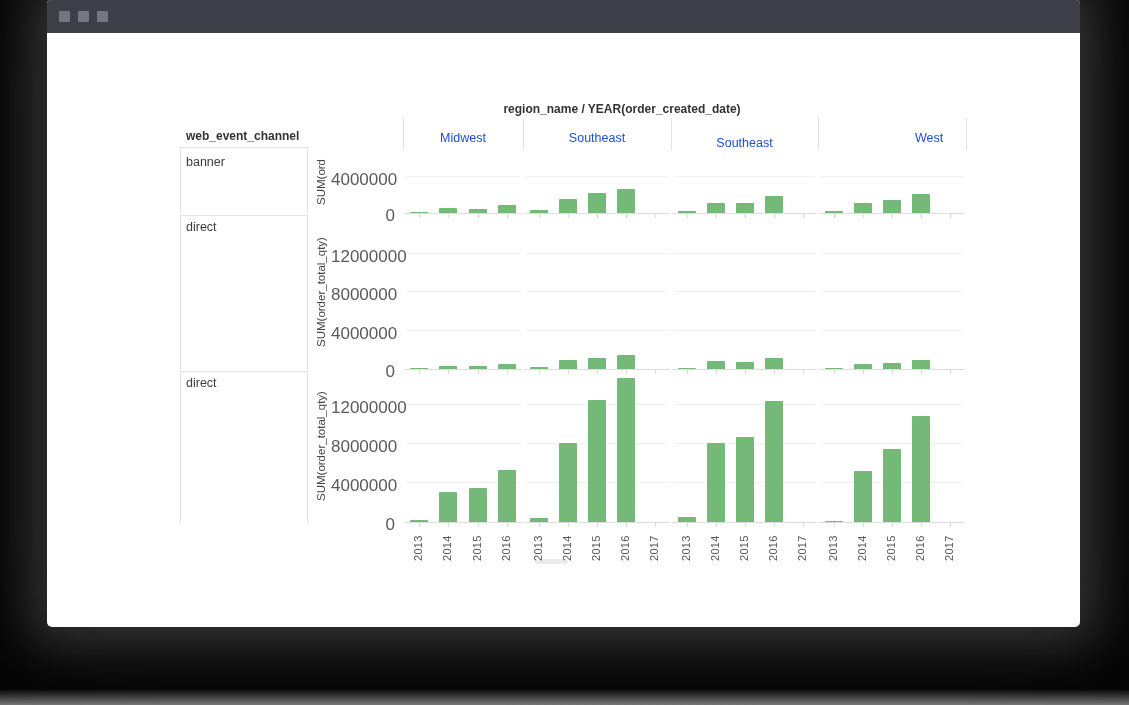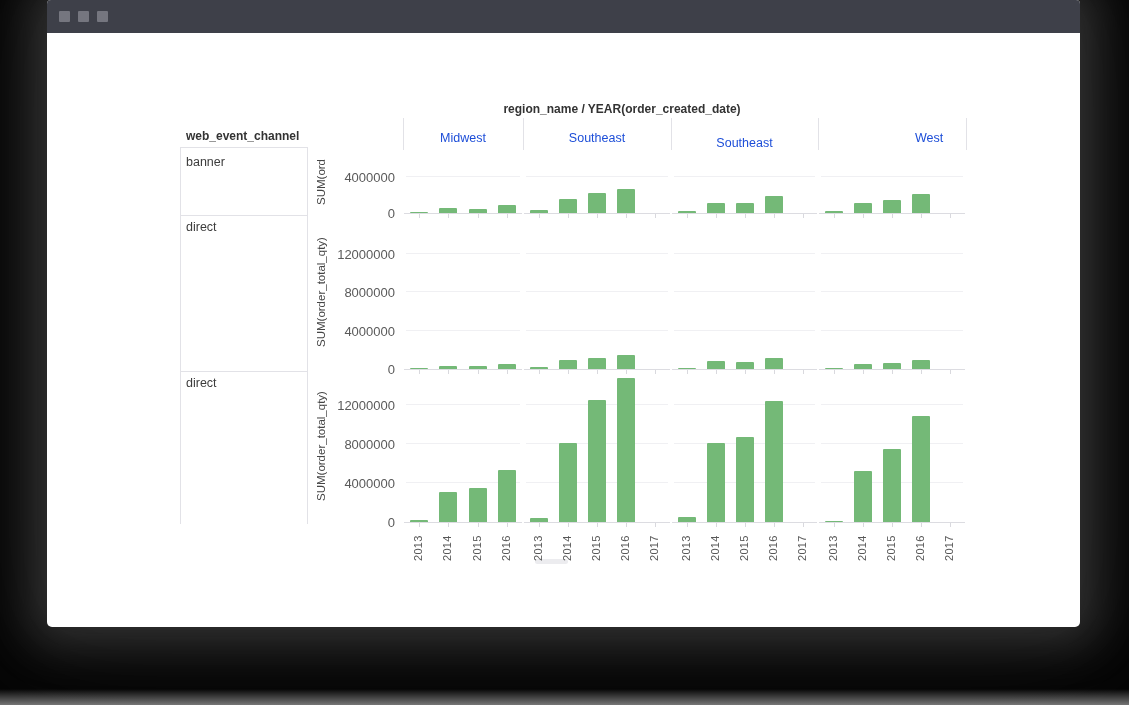--- a/index.html
+++ b/index.html
@@ -16,21 +16,21 @@
   .page-title{position:absolute;left:151px;top:60px;font-size:18px;font-weight:500;color:#3d3d3d;letter-spacing:.2px;}
   .chart-area{position:absolute;inset:0;overflow:visible;}
   .bold-axis-title{font-size:12px;font-weight:700;color:#333;}
   .colhead{font-size:12.5px;color:#1d4ed8;text-align:center;}
   .rowlabel{font-size:12.5px;color:#3c3c3c;}
   .vline{position:absolute;width:1px;background:#e2e2e7;}
   .hline{position:absolute;height:1px;background:#e2e2e7;}
   .facet{position:absolute;border-bottom:1px solid #dcdce1;}
   .gridline{position:absolute;left:2px;right:2px;height:1px;background:#f0f0f3;}
   .bar{position:absolute;bottom:0;width:18px;border-radius:1px 1px 0 0;}
-  .tick-label{position:absolute;font-size:13px;color:#5a5a5a;text-align:right;width:64px;}
+  .tick-label{position:absolute;font-size:17px;color:#5a5a5a;text-align:right;width:64px;}
   .rot{writing-mode:vertical-rl;transform:rotate(180deg);}
   .sumlab{position:absolute;font-size:11.5px;color:#454545;display:flex;align-items:center;justify-content:center;width:16px;overflow:hidden;}
   .yearlab{position:absolute;font-size:11px;color:#585858;height:32px;letter-spacing:.3px;}
   .xtick{position:absolute;width:1px;height:4px;background:#d9d9de;}
   .scroll-thumb{position:absolute;width:33px;height:5px;background:#ececef;border-radius:3px;}
 </style>
 </head>
 <body>
 
 <div class="window">

